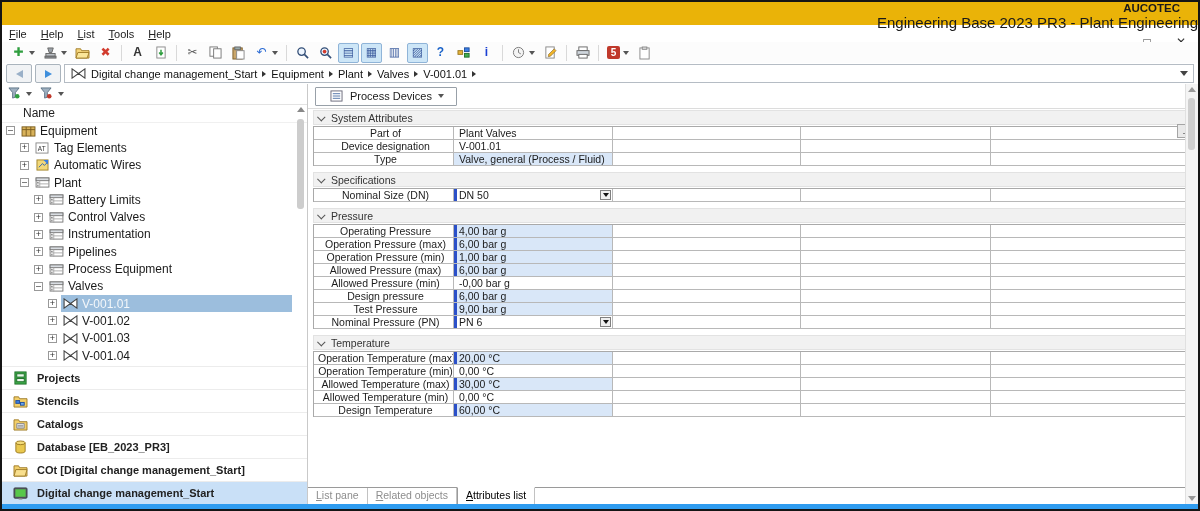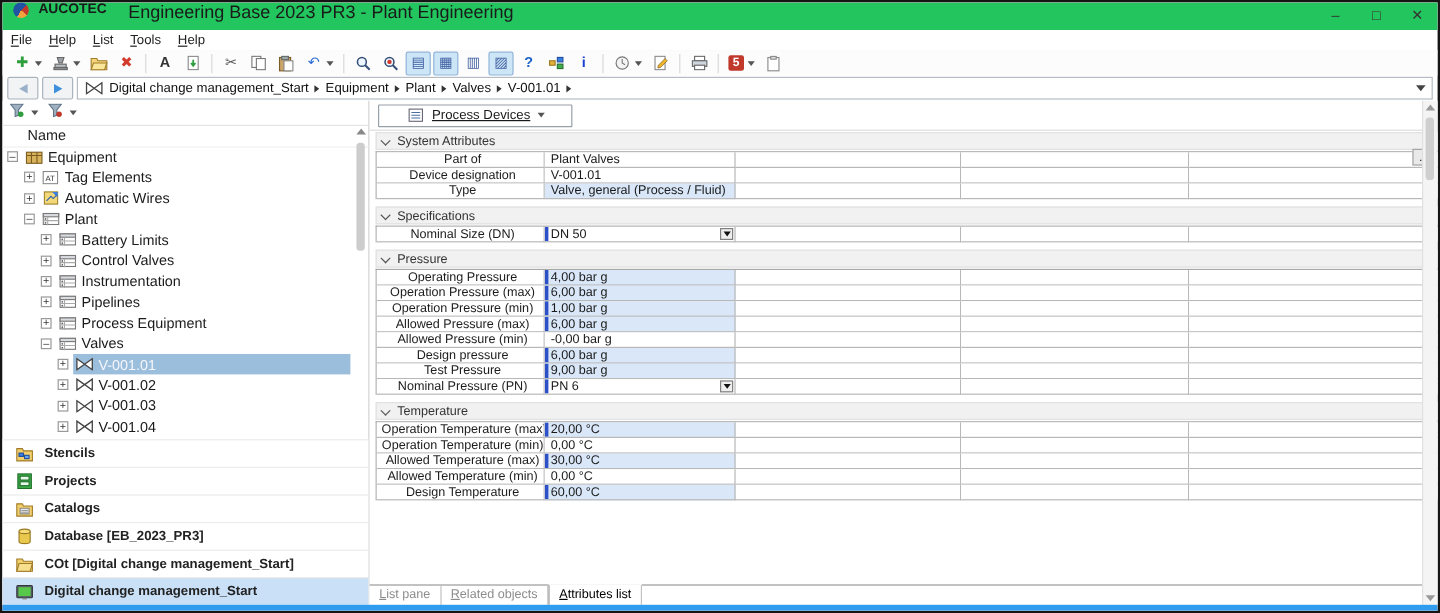--- a/index.html
+++ b/index.html
@@ -1,20 +1,20 @@
 <!DOCTYPE html>
 <html><head>
 <meta charset="utf-8">
 <style>
   html,body{margin:0;padding:0;background:#888;}
   .win{position:relative;width:1200px;height:511px;box-sizing:border-box;border:2px solid #151515;
        background:#fff;font-family:"Liberation Sans",sans-serif;color:#1a1a1a;overflow:hidden;
        --marker:#2b50c8;--cellblue:#d9e7f8;--selblue:#9cbedd;--navsel:#c9e0f7;--strip:#2f9cf0;--pressedbg:#cde6f7;}
   
-  .titlebar{position:absolute;left:0;top:0;right:0;height:23px;display:flex;align-items:flex-start;background:#22c55e;}
+  .titlebar{position:absolute;left:0;top:0;right:0;height:23px;display:flex;align-items:flex-end;background:#eab308;flex-direction:column;}
   .applogo{width:13px;height:13px;border-radius:50%;margin:0 8px 0 9px;
            background:conic-gradient(from 210deg,#2053a4 0 55%,#c2392b 55% 78%,#f2a33c 78% 100%);}
   .brand{font-weight:bold;font-size:11.5px;margin-right:18px;}
   .wtitle{font-size:15px;}
   .wincontrols{margin-left:auto;display:flex;align-items:center;gap:0;}
   .wincontrols span{width:34px;text-align:center;font-size:12px;color:#333;cursor:default;line-height:23px;}
   
   .menubar{position:absolute;left:0;top:23px;right:0;height:17px;display:flex;align-items:center;gap:0;border-bottom:1px solid #f0f0f0;}
   .menu-item{display:inline-block;font-size:11px;padding:0 7px;color:#222;}
   .menu-item::first-letter{text-decoration:underline;}
@@ -53,21 +53,21 @@
   .tscroll .up{top:2px;border-bottom:5px solid #888;}
   .tscroll .down{bottom:62px;border-top:5px solid #888;}
   .tscroll .thumb{position:absolute;left:2px;top:14px;width:7px;height:90px;background:#cdcdcd;border-radius:3px;}
   
   .navlist{position:absolute;left:0;top:282px;width:305px;height:138px;background:#fff;}
   .nav-item{height:22px;display:flex;align-items:center;gap:9px;padding-left:10px;border-top:1px solid #ececec;font-size:11px;font-weight:bold;color:#222;}
   .nav-item.selected{background:var(--navsel);}
   
   .rightpane{position:absolute;left:306px;top:0;right:0;height:420px;background:#fff;}
   .selectorbar{height:24px;border-bottom:1px solid #dcdcdc;display:flex;align-items:center;padding-left:7px;}
-  .selector-btn{display:inline-flex;align-items:center;gap:6px;height:17px;border:1px solid #98a0a8;background:#fff;padding:0 22px;font-size:11px;border-radius:1px;text-decoration:underline;}
+  .selector-btn{display:inline-flex;align-items:center;gap:6px;height:17px;border:1px solid #98a0a8;background:#fff;padding:0 12px;font-size:11px;border-radius:1px;}
   .sel-caret{width:0;height:0;border-left:3.5px solid transparent;border-right:3.5px solid transparent;border-top:4.5px solid #555;}
   .attrarea{position:absolute;left:5px;top:26px;width:1016px;}
   .sechead{height:13px;background:#f1f1f1;border:1px solid #e2e2e2;display:flex;align-items:center;gap:6px;padding-left:5px;font-size:10.5px;color:#333;margin-bottom:1px;}
   .chev{width:5px;height:5px;border-left:1.4px solid #555;border-bottom:1.4px solid #555;transform:rotate(-45deg) translateY(-1px);}
   .rowsblock{border-left:1px solid #a9a9a9;border-top:1px solid #a9a9a9;margin-bottom:6px;}
   .arow{display:grid;grid-template-columns:140px 159px 188px 190px 1fr;height:13px;}
   .acell{border-right:1px solid #b8b8b8;border-bottom:1px solid #b8b8b8;font-size:10.5px;line-height:12px;overflow:hidden;white-space:nowrap;background:#fff;}
   .acell.lbl{padding-left:4px;color:#1c1c1c;text-align:center;}
   .acell.val{position:relative;padding-left:5px;}
   .acell.val.blue{background:var(--cellblue);}
@@ -500,37 +500,37 @@
           </div>
         </div>
       <div class="tscroll">
         <span class="up"></span>
         <span class="thumb"></span>
         <span class="down"></span>
       </div>
       <div class="navlist" id="navlist">
           <div class="nav-item">
             <span class="ticon">
+              <svg width="15" height="14" viewBox="0 0 16 15">
+                <rect x="2" y="1" width="12" height="13" fill="#3fae4c" stroke="#1e6e28"></rect>
+                <rect x="4" y="3" width="8" height="3.5" fill="#e9f7ea" stroke="#1e6e28"></rect>
+                <rect x="4" y="8" width="8" height="3.5" fill="#e9f7ea" stroke="#1e6e28"></rect>
+              </svg>
+            </span>
+            <span>Projects</span>
+          </div>
+          <div class="nav-item">
+            <span class="ticon">
               <svg width="15" height="13" viewBox="0 0 16 14">
                 <path d="M1 2h5l1 2h8v9H1z" fill="#f2cf6a" stroke="#a07c28"></path>
                 <rect x="3" y="6" width="4" height="3" fill="#3a7ee3" stroke="#1f4f9e"></rect>
                 <rect x="8" y="8" width="4" height="3" fill="#6aa7f0" stroke="#1f4f9e"></rect>
               </svg>
             </span>
             <span>Stencils</span>
-          </div>
-          <div class="nav-item">
-            <span class="ticon">
-              <svg width="15" height="14" viewBox="0 0 16 15">
-                <rect x="2" y="1" width="12" height="13" fill="#3fae4c" stroke="#1e6e28"></rect>
-                <rect x="4" y="3" width="8" height="3.5" fill="#e9f7ea" stroke="#1e6e28"></rect>
-                <rect x="4" y="8" width="8" height="3.5" fill="#e9f7ea" stroke="#1e6e28"></rect>
-              </svg>
-            </span>
-            <span>Projects</span>
           </div>
           <div class="nav-item">
             <span class="ticon">
               <svg width="15" height="13" viewBox="0 0 16 14">
                 <path d="M1 2h5l1 2h8v9H1z" fill="#f2cf6a" stroke="#a07c28"></path>
                 <path d="M4 6h8v5H4z" fill="#e8e8e8" stroke="#888"></path>
                 <path d="M5 8h6M5 9.5h6" stroke="#999"></path>
               </svg>
             </span>
             <span>Catalogs</span>

